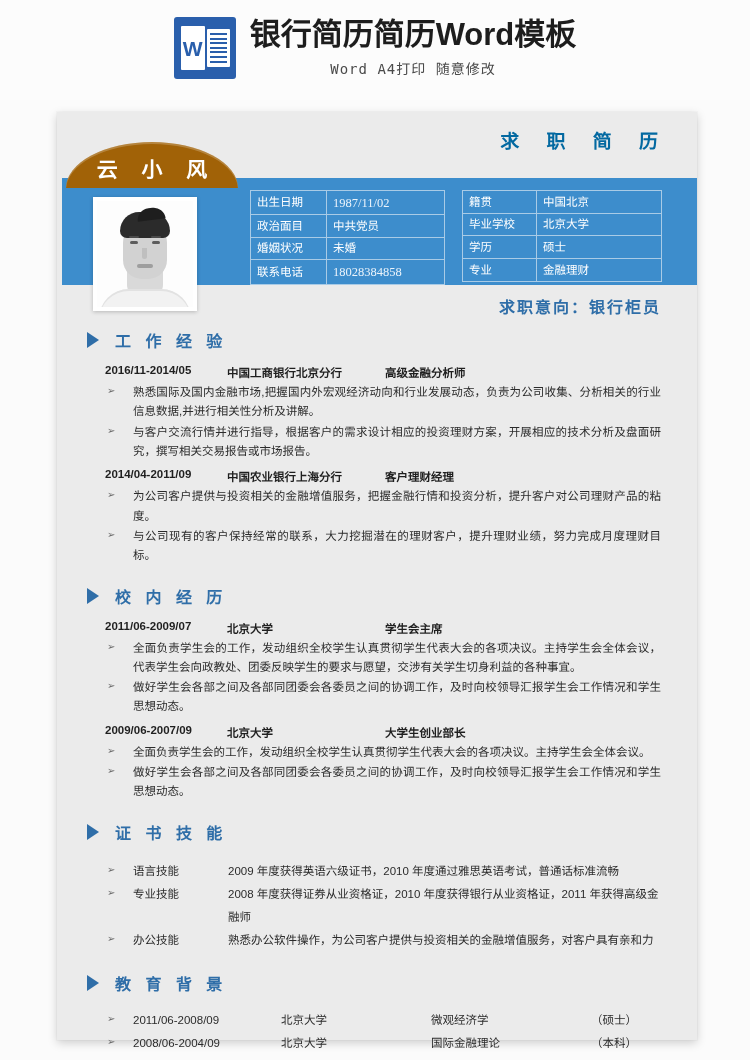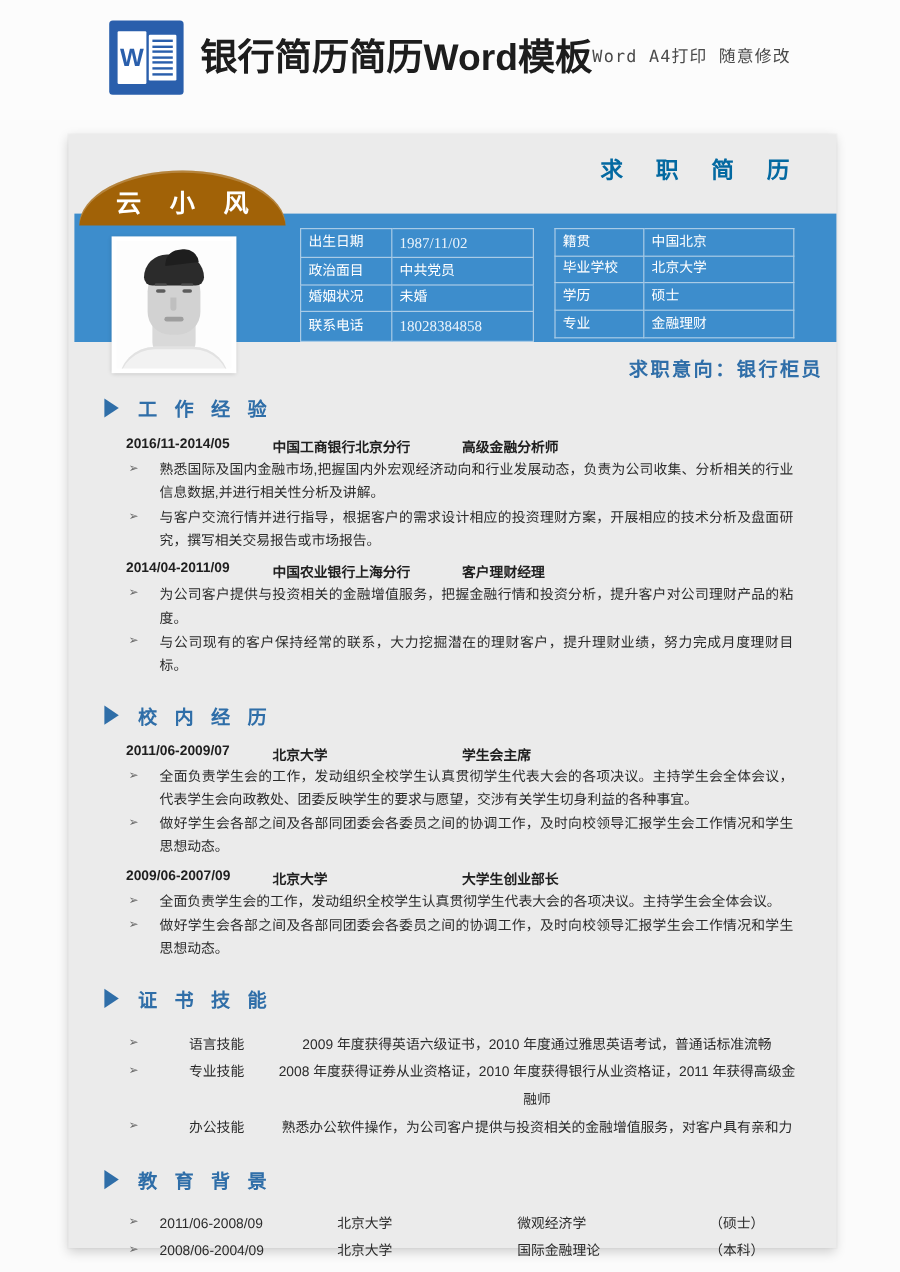--- a/index.html
+++ b/index.html
@@ -29,21 +29,21 @@
   .word-logo .panel span{
     color:#2a5fac;font-weight:bold;font-size:21px;line-height:1;
     font-family:"Liberation Sans",sans-serif;
   }
   .word-logo .doc{
     position:absolute;left:33px;top:12px;width:23px;height:38px;
     background:#ffffff;border-radius:1px;overflow:hidden;
     padding:4px 3px;box-sizing:border-box;
   }
   .word-logo .doc i{display:block;height:2px;background:#2a5fac;margin-bottom:2.6px;}
-  .title-block{display:flex;flex-direction:row;justify-content:flex-end;}
+  .title-block{display:flex;flex-direction:column;justify-content:flex-end;}
   .main-title{
     font-size:31px;font-weight:bold;color:#1d1d1d;letter-spacing:0px;
     line-height:1.12;white-space:nowrap;
   }
   .sub-title{
     font-size:14px;color:#4a4a4a;letter-spacing:1px;margin-top:5px;
     text-align:center;white-space:nowrap;
     font-family:"DejaVu Sans Mono","Liberation Mono",monospace;
   }
   
@@ -100,21 +100,21 @@
     padding:2.5px 6px;line-height:1.45;white-space:nowrap;
   }
   .itable td.k{width:62px;}
   .itable td.v{width:104px;}
   .itable td.serif{font-family:"Liberation Serif","DejaVu Serif",serif;font-size:12.5px;color:#eaf3fb;}
   #tbl-left{left:193px;top:78px;padding-left:36px;}
   #tbl-left td.k{width:63px;} #tbl-left td.v{width:105px;}
   #tbl-right{left:405px;top:78px;}
   #tbl-right td.k{width:61px;} #tbl-right td.v{width:112px;}
   .objective{
-    position:absolute;right:11px;top:182px;z-index:6;
+    position:absolute;right:36px;top:182px;z-index:6;
     color:#2f6ea8;font-size:16px;font-weight:bold;letter-spacing:2px;
   }
   
   .body{padding:0 0 0 0;}
   .sec{margin-top:18px;}
   .sec-head{display:flex;align-items:center;gap:11px;padding-left:30px;margin-bottom:12px;}
   .tri{
     width:0;height:0;flex:0 0 auto;
     border-left:12px solid #2f6ea8;
     border-top:8px solid transparent;border-bottom:8px solid transparent;
@@ -129,21 +129,21 @@
   .entry-head .c-role{flex:1 1 auto;}
   .bullets{list-style:none;margin:0;padding:0 36px 0 48px;}
   .bullets li{
     position:relative;padding-left:28px;font-size:11.5px;color:#2b2b2b;
     line-height:1.68;margin:1px 0;text-align:justify;
   }
   .bullets li::before{
     content:"\27A2";position:absolute;left:2px;top:0;color:#6a6a6a;font-size:10px;
   }
   
-  .skill-rows{list-style:none;margin:0;padding:4px 30px 0 48px;text-align:center;}
+  .skill-rows{list-style:none;margin:0;padding:4px 30px 0 48px;}
   .skill-rows li{position:relative;padding-left:28px;font-size:11.5px;color:#2b2b2b;line-height:2.02;display:flex;}
   .skill-rows li::before{content:"\27A2";position:absolute;left:2px;top:0;color:#6a6a6a;font-size:10px;}
   .skill-rows .s-name{width:95px;flex:0 0 auto;}
   .skill-rows .s-desc{flex:1 1 auto;}
   
   .edu-rows{list-style:none;margin:0;padding:2px 30px 0 48px;}
   .edu-rows li{position:relative;padding-left:28px;font-size:11.5px;color:#2b2b2b;line-height:2.05;display:flex;}
   .edu-rows li::before{content:"\27A2";position:absolute;left:2px;top:0;color:#6a6a6a;font-size:10px;}
   .edu-rows .e-date{width:148px;flex:0 0 auto;}
   .edu-rows .e-school{width:150px;flex:0 0 auto;}

